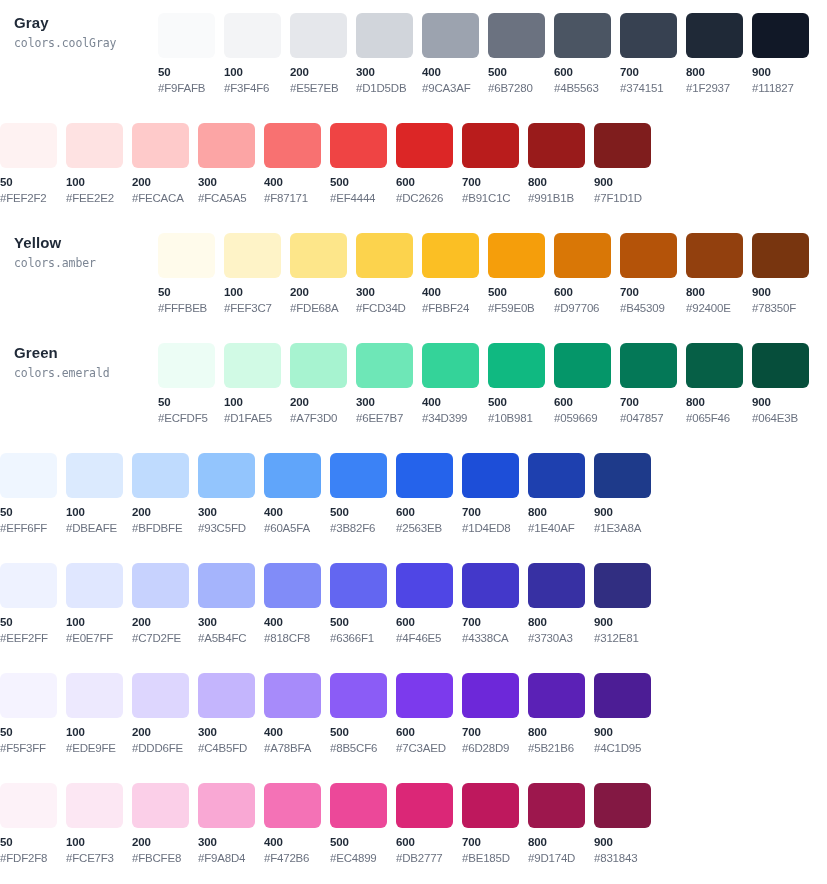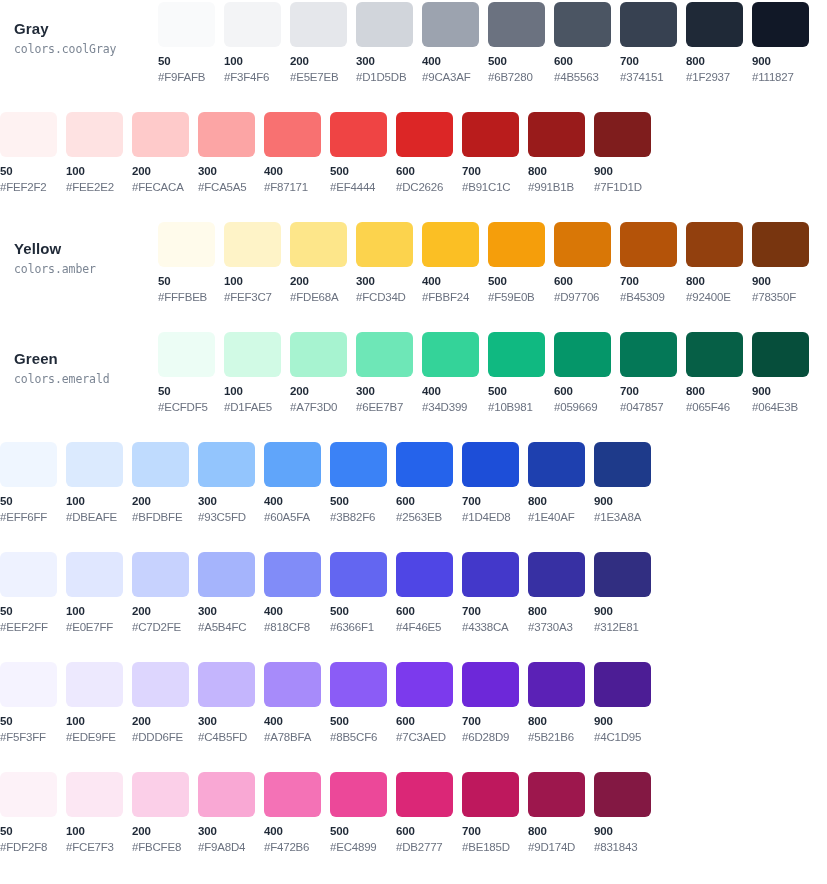--- a/index.html
+++ b/index.html
@@ -21,21 +21,21 @@
   }
   .palette-row {
     display: flex;
     align-items: flex-start;
     height: 110px;
   }
   .row-label {
     width: 158px;
     flex: 0 0 158px;
     padding-left: 14px;
-    padding-top: 19px;
+    padding-top: 13px;
   }
   .row-name {
     font-family: "Liberation Sans", sans-serif;
     font-size: 15px;
     font-weight: bold;
     color: #1F2937;
     line-height: 19px;
     letter-spacing: 0.1px;
   }
   .row-token {
@@ -43,21 +43,21 @@
     font-size: 11.5px;
     font-weight: normal;
     color: #7C8694;
     line-height: 17px;
     margin-top: 3px;
     letter-spacing: -0.1px;
   }
   .swatches {
     display: flex;
     flex: 1 1 auto;
-    padding-top: 2px;
+    padding-top: 13px;
   }
   .swatch-cell {
     width: 66px;
     flex: 0 0 66px;
   }
   .swatch-chip {
     width: 57px;
     height: 45px;
     border-radius: 6px;
   }

